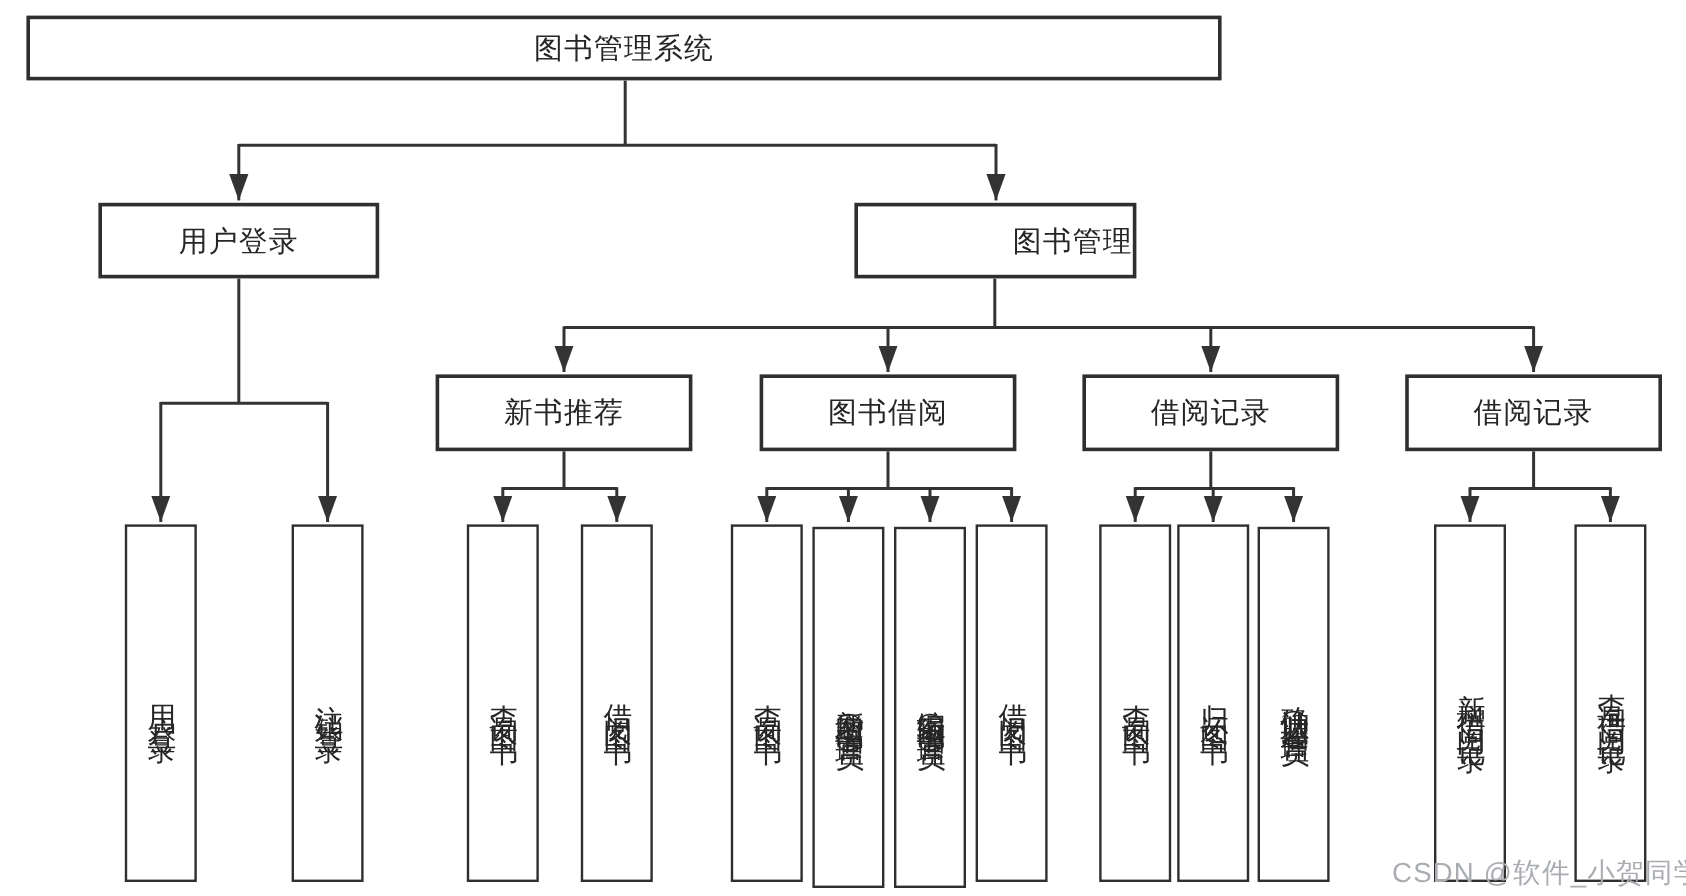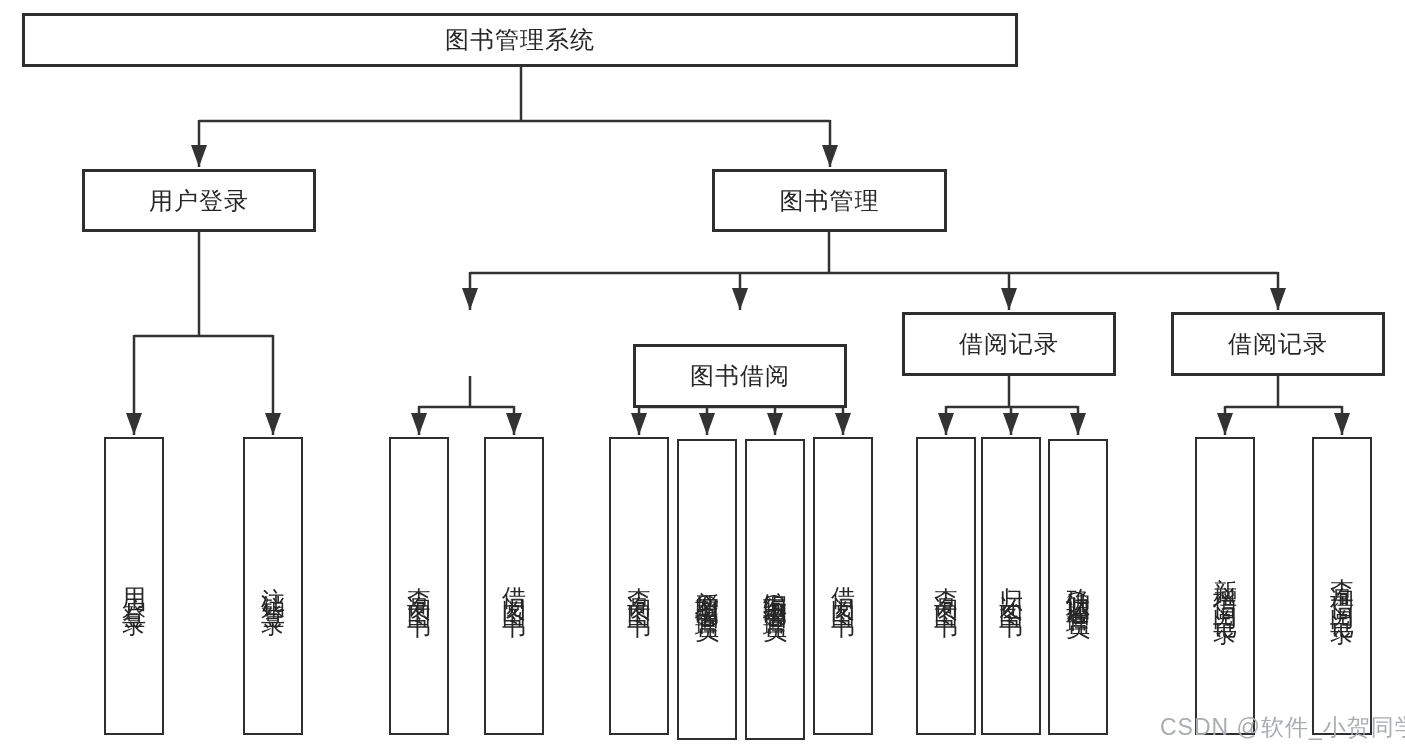--- a/index.html
+++ b/index.html
@@ -116,25 +116,28 @@
     </g>
   </svg>
 
   <div class="box" style="left:22px; top:13px; width:996px; height:54px;">
     <span>图书管理系统</span>
   </div>
 
   <div class="box" style="left:82px; top:169px; width:234px; height:63px;">
     <span>用户登录</span>
   </div>
-  <div class="box" style="left:712px; top:169px; width:235px; height:63px;">
+  <div class="box" style="left:712px; top:169px; width:235px; height:63px;justify-content:flex-end;">
     <span>图书管理</span>
   </div>
 
-  <div class="box" style="left:633px; top:312px; width:214px; height:64px;margin-top:32px;">
+  <div class="box" style="left:363px; top:312px; width:214px; height:64px;">
+    <span>新书推荐</span>
+  </div>
+  <div class="box" style="left:633px; top:312px; width:214px; height:64px;">
     <span>图书借阅</span>
   </div>
   <div class="box" style="left:902px; top:312px; width:214px; height:64px;">
     <span>借阅记录</span>
   </div>
   <div class="box" style="left:1171px; top:312px; width:214px; height:64px;">
     <span>借阅记录</span>
   </div>
 
   <div class="box leaf" style="left:104px; top:437px; width:60px; height:298px;">

